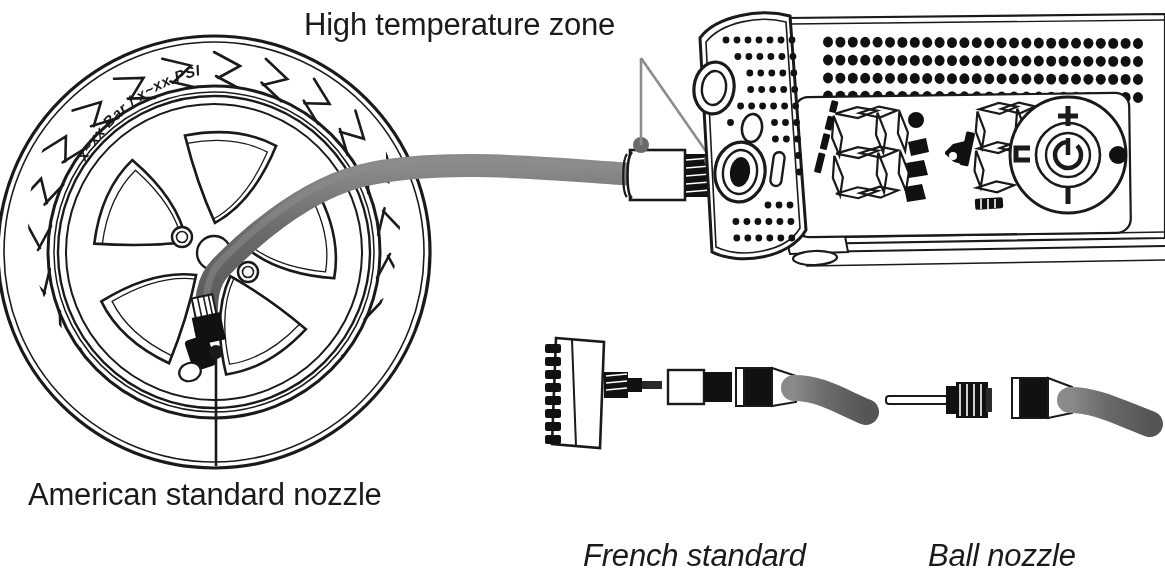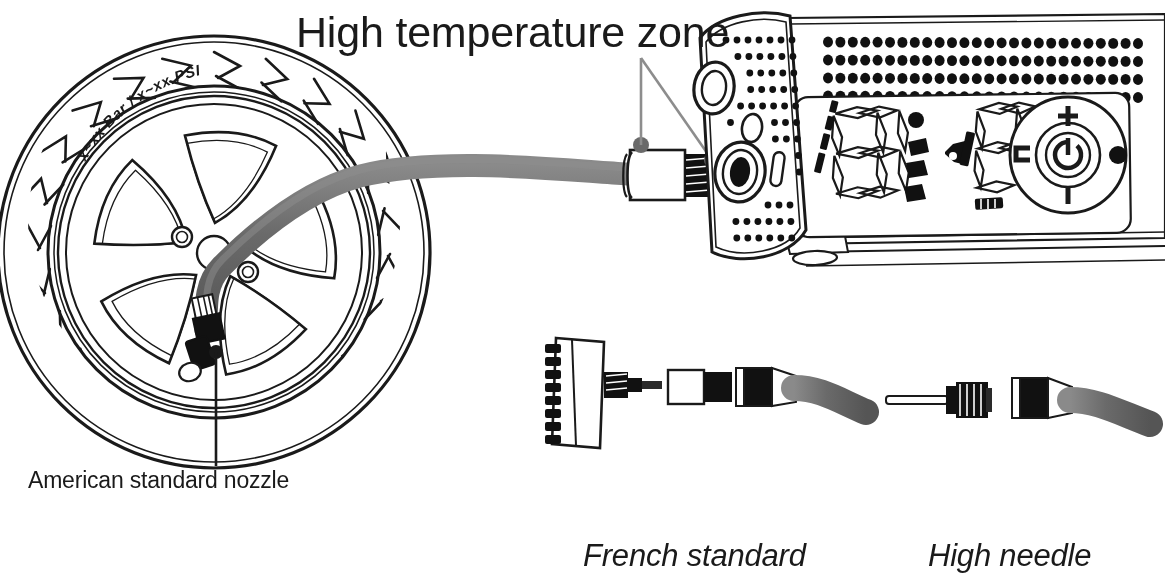--- a/index.html
+++ b/index.html
@@ -28,28 +28,28 @@
   }
   .lbl {
     position: absolute;
     font-family: "Liberation Sans", sans-serif;
     color: #1a1a1a;
     line-height: 1.12;
     white-space: pre;
     letter-spacing: -0.2px;
   }
   #label-high-temp {
-    left: 296px;
+    left: 304px;
     top: 8px;
-    font-size: 43px;
+    font-size: 31px;
   }
   #label-american {
     left: 28px;
-    top: 468px;
-    font-size: 23px;
+    top: 478px;
+    font-size: 31px;
   }
   #label-french {
     left: 583px;
     top: 470px;
     font-size: 31px;
   }
   #label-ball {
     left: 928px;
     top: 470px;
     font-size: 31px;
@@ -624,17 +624,17 @@
   <div class="lbl" id="label-high-temp">High temperature zone</div>
 
   <div class="lbl" id="label-american">American standard nozzle</div>
 
   <div class="lbl" id="label-french">
     <span>French standard</span>
     
   </div>
 
   <div class="lbl" id="label-ball">
-    <span>High needle</span>
+    <span>Ball nozzle</span>
     
   </div>
 
 </div>
 
 </body></html>

